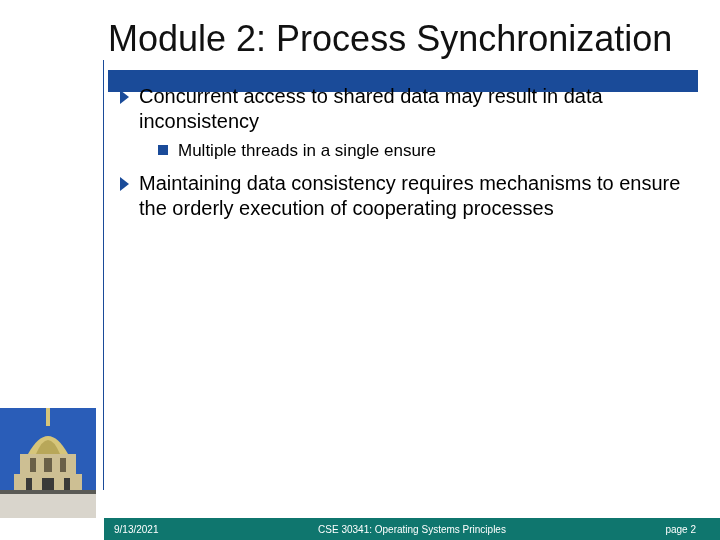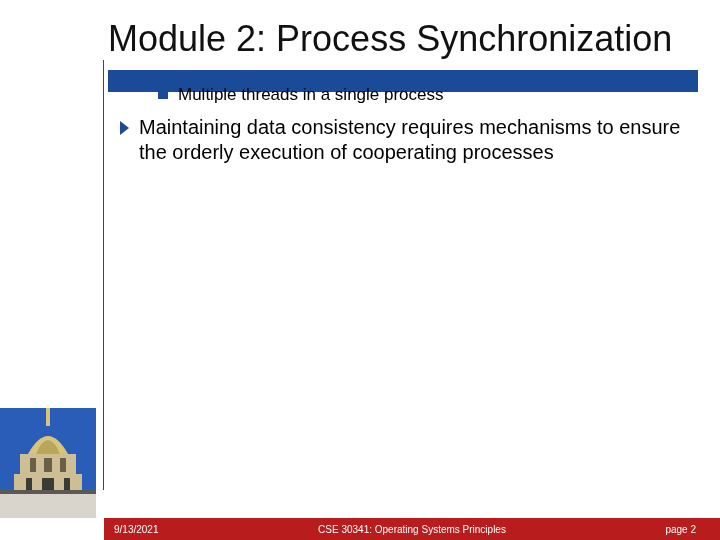--- a/index.html
+++ b/index.html
@@ -92,21 +92,21 @@
     width: 720px;
     height: 22px;
     display: flex;
   }
   .footer-left {
     width: 104px;
     background: #fff;
   }
   .footer-main {
     flex: 1;
-    background: #b91c1c;
+    background: #0f766e;
     color: #fff;
     font-size: 10px;
     display: flex;
     align-items: center;
     position: relative;
   }
   .foot-date { position:absolute; left: 10px; }
   .foot-course { position:absolute; left: 50%; transform: translateX(-50%); }
   .foot-page { position:absolute; right: 24px; }
 </style>
@@ -114,23 +114,27 @@
 <body>
 
 <div class="title-block">
   <h1 class="title">Module 2: Process Synchronization</h1>
   <div class="blue-bar"></div>
 </div>
 
 <div class="left-divider"></div>
 
 <div class="content">
+  <div class="bullet-item">
+    <span class="bullet-arrow"></span>
+    <span class="bullet-text">Concurrent access to shared data may result in data inconsistency</span>
+  </div>
   <div class="sub-item">
     <span class="sub-square"></span>
-    <span class="sub-text">Multiple threads in a single process</span>
+    <span class="sub-text">Multiple threads in a single ensure</span>
   </div>
   <div class="bullet-item">
     <span class="bullet-arrow"></span>
     <span class="bullet-text">Maintaining data consistency requires mechanisms to ensure the orderly execution of cooperating processes</span>
   </div>
 </div>
 
 <svg class="dome" viewBox="0 0 96 110">
   <rect x="0" y="0" width="96" height="110" fill="#2a5db8"></rect>
   <rect x="0" y="86" width="96" height="24" fill="#d9d5cc"></rect>

